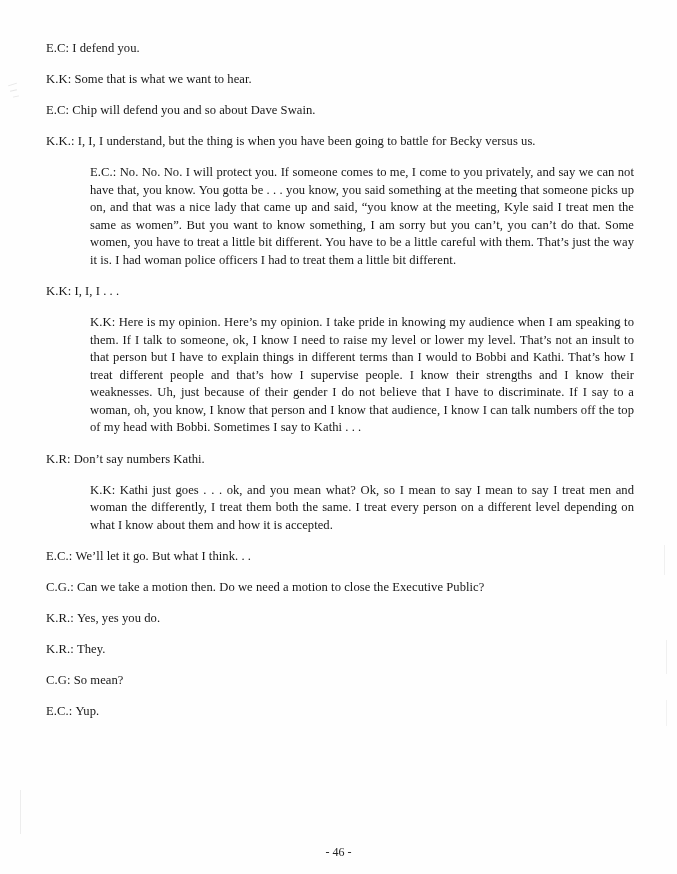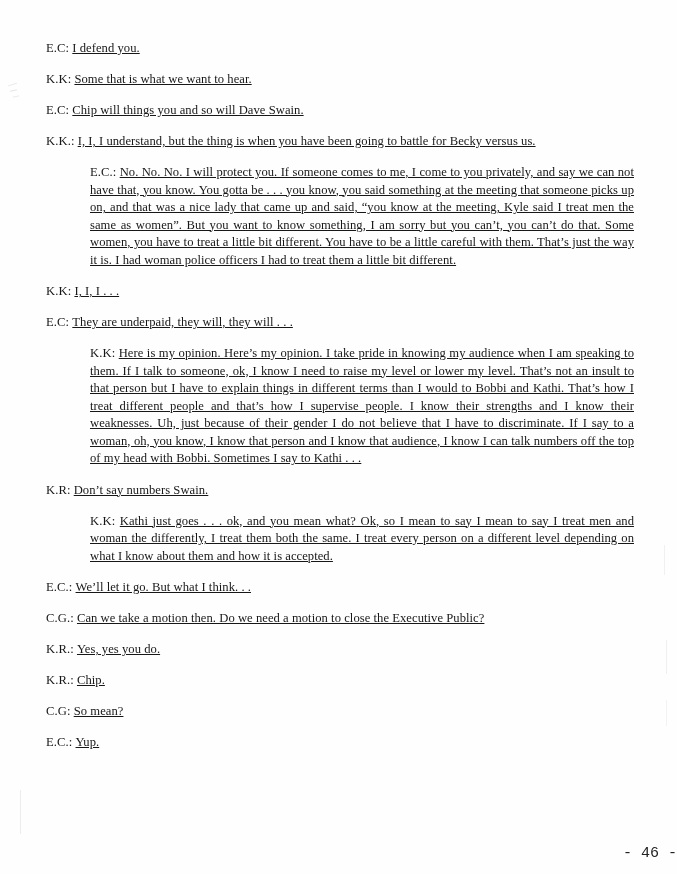--- a/index.html
+++ b/index.html
@@ -36,35 +36,34 @@
     margin: 0 0 13.5px 0;
     text-indent: 0;
     color: #171717;
   }
   .para .spk {
     font-weight: normal;
     letter-spacing: 0.1px;
   }
   .para .txt {
     letter-spacing: 0.05px;
-    text-decoration: underline;
   }
   .para.block {
     margin-bottom: 14px;
     margin-left: 44px;
   }
   .footer {
     position: absolute;
     left: 0;
     top: 845px;
     width: 677px;
-    text-align: right;
-    font-size: 15px;
+    text-align: center;
+    font-size: 12px;
     color: #222;
-    font-family: Liberation Mono, monospace;
+    font-family: Liberation Serif, serif;
   }
   
   .edge-mark {
     position: absolute;
     background: #cfcfcf;
     opacity: 0.5;
   }
   .m1 { left: 8px; top: 84px; width: 9px; height: 1px; transform: rotate(-18deg); }
   .m2 { left: 10px; top: 90px; width: 7px; height: 1px; transform: rotate(-14deg); }
   .m3 { left: 13px; top: 96px; width: 6px; height: 1px; transform: rotate(-12deg); }
@@ -93,51 +92,47 @@
       <span class="txt">I defend you.</span>
     </p>
 
     <p class="para">
       <span class="spk">K.K:</span>
       <span class="txt">Some that is what we want to hear.</span>
     </p>
 
     <p class="para">
       <span class="spk">E.C:</span>
-      <span class="txt">Chip will things you and so will Dave Swain.</span>
+      <span class="txt">Chip will defend you and so about Dave Swain.</span>
     </p>
 
     <p class="para">
       <span class="spk">K.K.:</span>
       <span class="txt">I, I, I understand, but the thing is when you have been going to battle for Becky versus us.</span>
     </p>
 
     <p class="para block">
       <span class="spk">E.C.:</span>
       <span class="txt">No. No. No. I will protect you.  If someone comes to me, I come to you privately, and say we can not have that, you know. You gotta be . . . you know, you said something at the meeting that someone picks up on, and that was a nice lady that came up and said, “you know at the meeting, Kyle said I treat men the same as women”.  But you want to know something, I am sorry but you can’t, you can’t do that.  Some women, you have to treat a little bit different.  You have to be a little careful with them.  That’s just the way it is.  I had woman police officers I had to treat them a little bit different.</span>
     </p>
 
     <p class="para">
       <span class="spk">K.K:</span>
       <span class="txt">I, I, I . . .</span>
     </p>
 
-    <p class="para">
-      <span class="spk">E.C:</span>
-      <span class="txt">They are underpaid, they will, they will . . .</span>
-    </p>
 
     <p class="para block">
       <span class="spk">K.K:</span>
       <span class="txt">Here is my opinion.  Here’s my opinion.  I take pride in knowing my audience when I am speaking to them.  If I talk to someone, ok, I know I need to raise my level or lower my level. That’s not an insult to that person but I have to explain things in different terms than I would to Bobbi and Kathi.  That’s how I treat different people and that’s how I supervise people.  I know their strengths and I know their weaknesses.  Uh, just because of their gender I do not believe that I have to discriminate.  If I say to a woman, oh, you know, I know that person and I know that audience, I know I can talk numbers off the top of my head with Bobbi.  Sometimes I say to Kathi . . .</span>
     </p>
 
     <p class="para">
       <span class="spk">K.R:</span>
-      <span class="txt">Don’t say numbers Swain.</span>
+      <span class="txt">Don’t say numbers Kathi.</span>
     </p>
 
     <p class="para block">
       <span class="spk">K.K:</span>
       <span class="txt">Kathi just goes . . . ok, and you mean what?  Ok, so I mean to say I mean to say I treat men and woman the differently, I treat them both the same. I treat every person on a different level depending on what I know about them and how it is accepted.</span>
     </p>
 
     <p class="para">
       <span class="spk">E.C.:</span>
       <span class="txt">We’ll let it go.  But what I think. . .</span>
@@ -149,21 +144,21 @@
     </p>
 
     <p class="para">
       <span class="spk">K.R.:</span>
       <span class="txt">Yes, yes you do.</span>
     </p>
 
 
     <p class="para">
       <span class="spk">K.R.:</span>
-      <span class="txt">Chip.</span>
+      <span class="txt">They.</span>
     </p>
 
     <p class="para">
       <span class="spk">C.G:</span>
       <span class="txt">So mean?</span>
     </p>
 
     <p class="para">
       <span class="spk">E.C.:</span>
       <span class="txt">Yup.</span>

